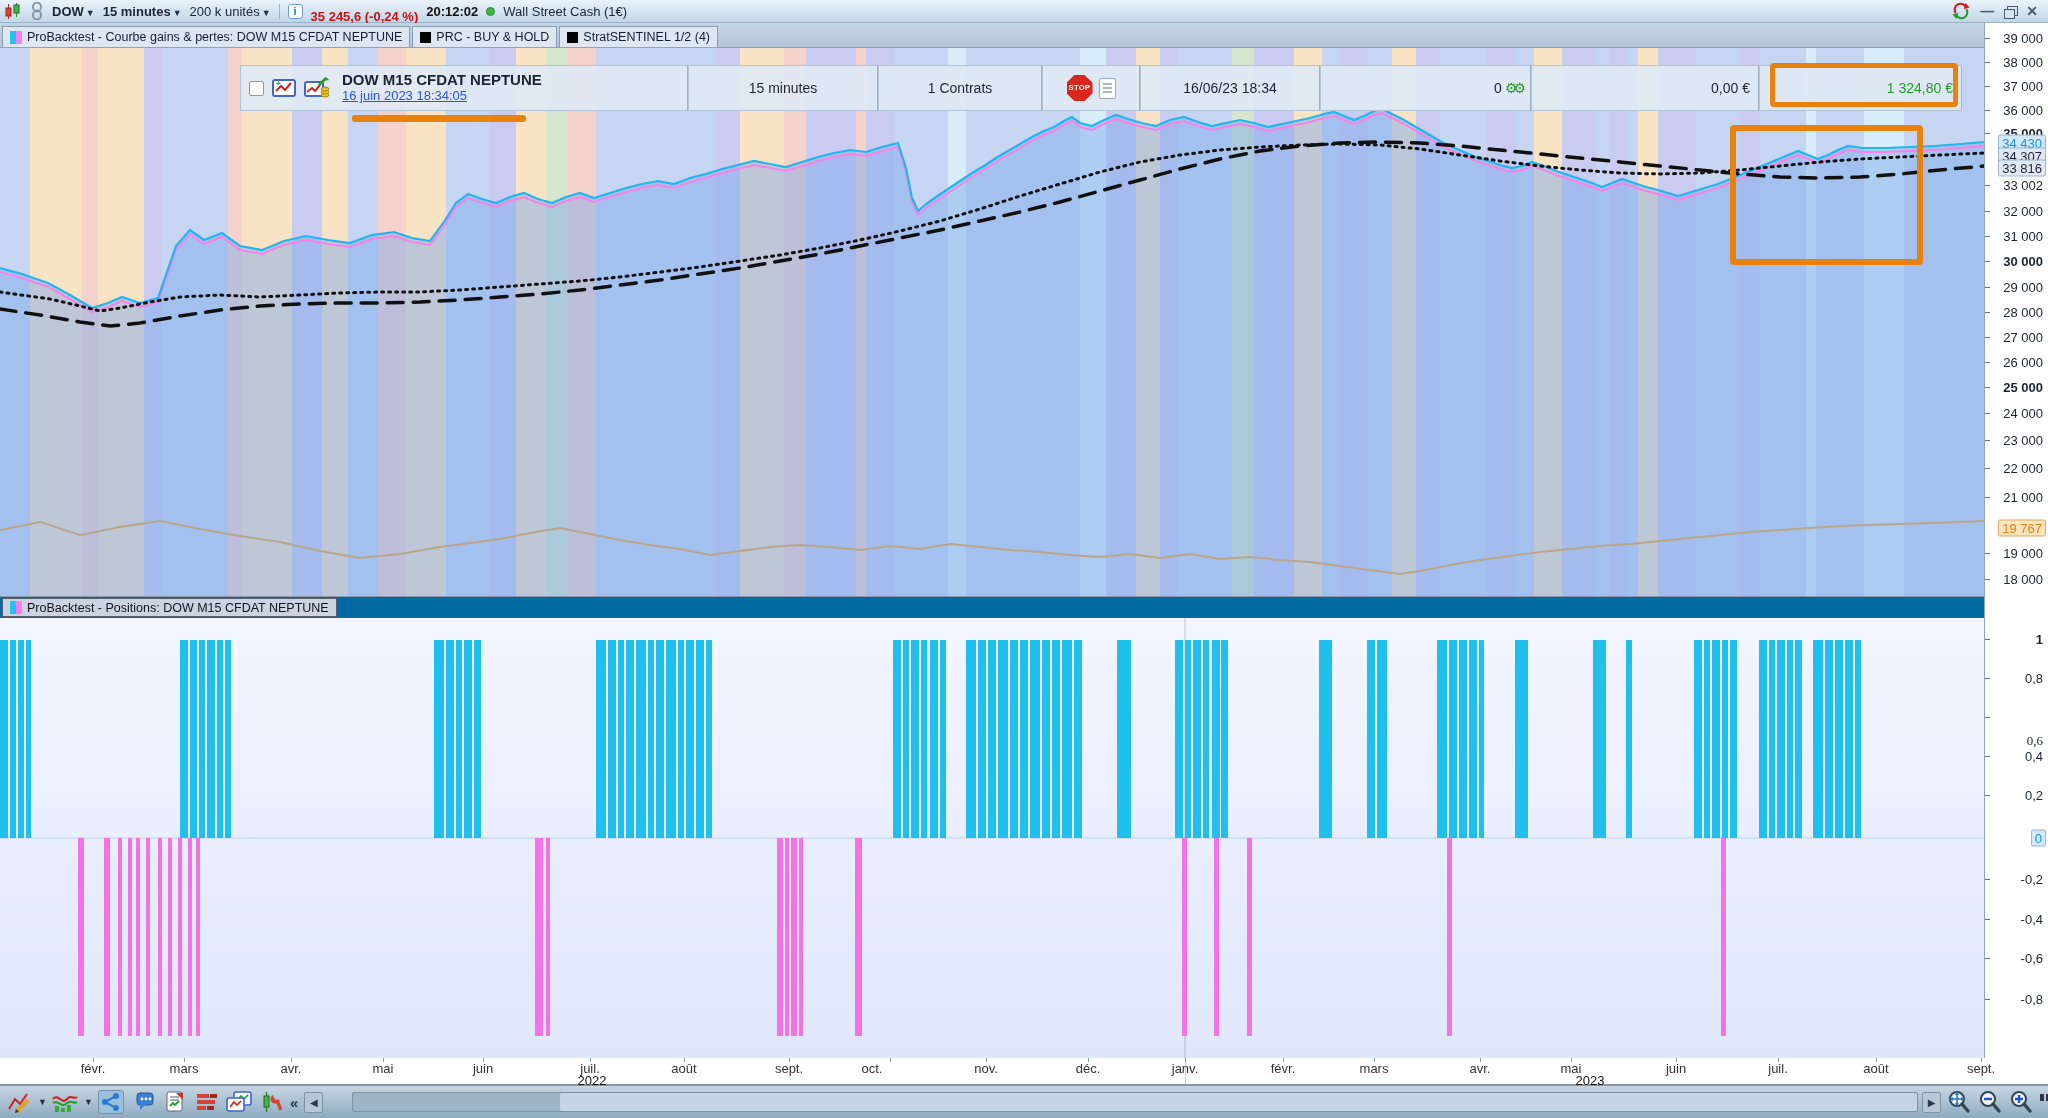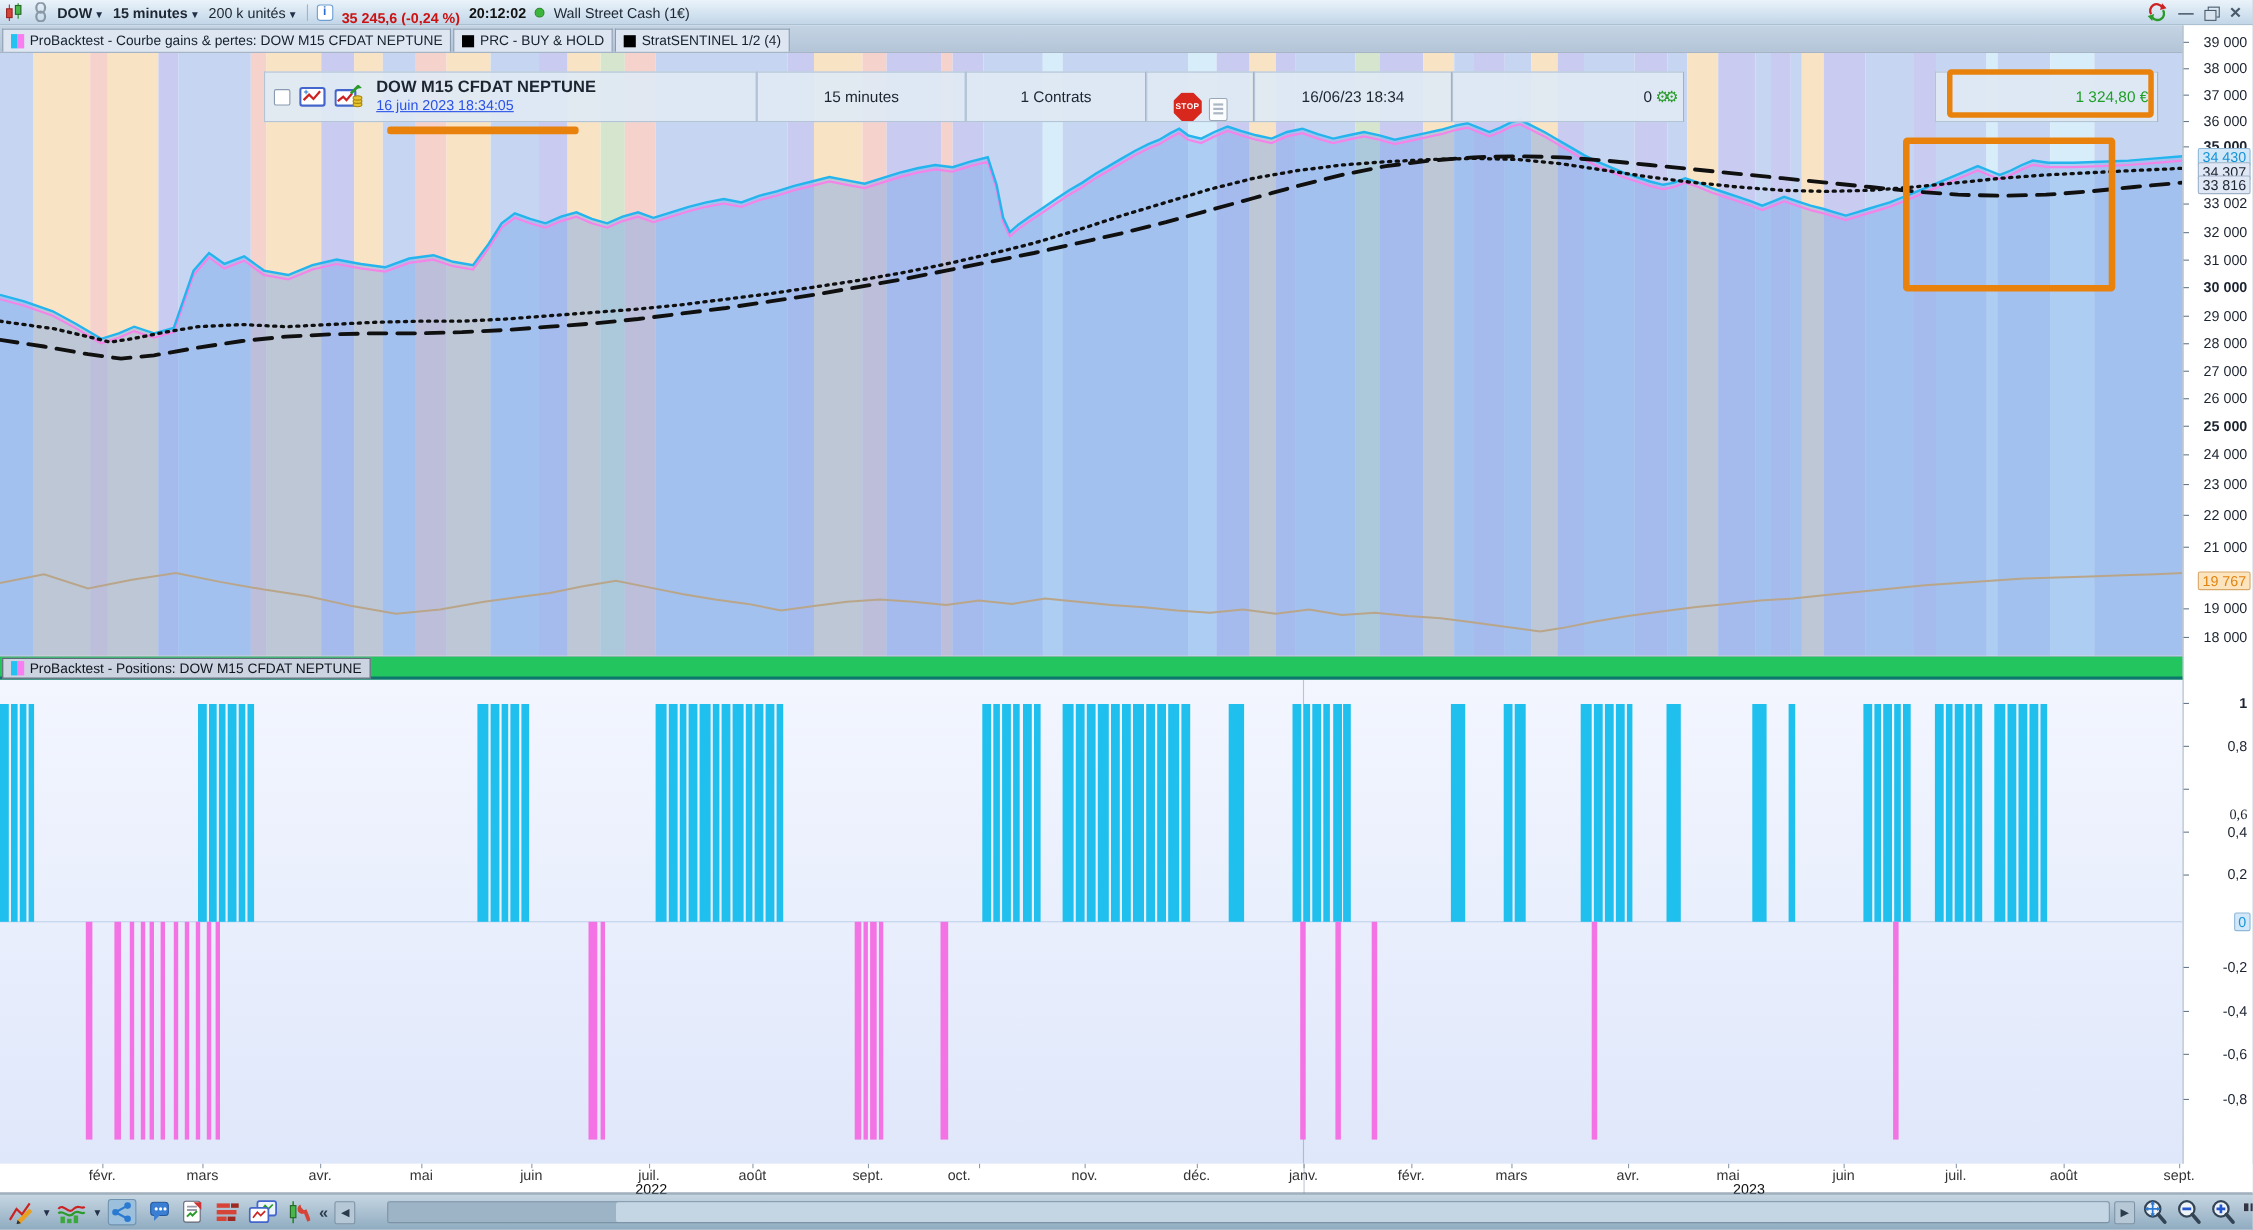--- a/index.html
+++ b/index.html
@@ -67,21 +67,21 @@
 
   
   .axis-col{left:1984px;top:23px;width:64px;height:1062px;background:#fff;border-left:1px solid #90a4b8;}
   .ytick{position:absolute;right:5px;transform:translateY(-50%);font-size:13px;color:#1c2430;white-space:nowrap;}
   .ytick.b{font-weight:bold;}
   .ymark{position:absolute;left:0;width:5px;height:1px;background:#67798c;}
   .chip{position:absolute;right:2px;transform:translateY(-50%);font-size:13px;padding:0 3px;
     border-radius:2px;white-space:nowrap;}
 
   
-  .divider{left:0;top:597px;width:1984px;height:21px;background:#22c55e;border-bottom:3px solid #0f766e;}
+  .divider{left:0;top:597px;width:1984px;height:21px;background:#0369a1;border-bottom:1px solid #0f766e;}
   .pos-tab{position:absolute;left:2px;top:1px;height:19px;display:inline-flex;align-items:center;gap:5px;
     padding:0 7px;background:#ccd4e2;border:1px solid #55606e;font-size:12.5px;color:#10151d;}
   .pos-wrap{left:0;top:618px;width:1984px;height:440px;background:linear-gradient(#f3f6ff,#dfe7fa);}
 
   
   .xaxis{left:0;top:1058px;width:2048px;height:27px;background:#fff;border-bottom:1px solid #8899aa;}
   .month{position:absolute;top:3px;transform:translateX(-50%);font-size:13px;color:#333;}
   .year{position:absolute;top:15px;transform:translateX(-50%);font-size:13px;color:#111;}
   .xmark{position:absolute;top:0;width:1px;height:4px;background:#8b9aa8;}
 
@@ -255,31 +255,34 @@
       <span class="title-main">DOW M15 CFDAT NEPTUNE</span>
       <span class="title-link">16 juin 2023 18:34:05</span>
     </span>
   </div>
   <div class="abs hdr-cell hdr-center" style="left:688px;width:190px;">
       <span>15 minutes</span>
     </div>
   <div class="abs hdr-cell hdr-center" style="left:878px;width:164px;">
       <span>1 Contrats</span>
     </div>
-  <div class="abs hdr-cell hdr-center" style="left:1042px;width:98px;align-items:flex-end;">
+  <div class="abs hdr-cell hdr-center" style="left:1042px;width:98px;">
     <span class="stop-ico">STOP</span>
     <span class="doc-ico"></span>
   </div>
   <div class="abs hdr-cell hdr-center" style="left:1140px;width:180px;">
       <span>16/06/23 18:34</span>
     </div>
   <div class="abs hdr-cell hdr-right" style="left:1320px;width:211px;">
     <span>0</span>
       <span class="gears">⚙⚙</span>
   </div>
+  <div class="abs hdr-cell hdr-right" style="left:1531px;width:228px;">
+      <span>0,00 €</span>
+    </div>
   <div class="abs hdr-cell hdr-right" style="left:1759px;width:203px;">
       <span class="gain-txt">1 324,80 €</span>
     </div>
 
   <div class="abs ann-line" id="ann-underline" style="left: 352px; top: 115px; width: 174px; height: 7px;"></div>
   <div class="abs ann-box" id="ann-chartbox" style="left: 1730px; top: 125px; width: 193px; height: 140px; border-width: 6px;"></div>
   <div class="abs ann-box" id="ann-valuebox" style="border-width: 5px; left: 1770px; top: 63px; width: 188px; height: 44px;"></div>
 
   <div class="abs axis-col" id="axis-col">
       <div class="ymark" style="top: 15px;"></div>

